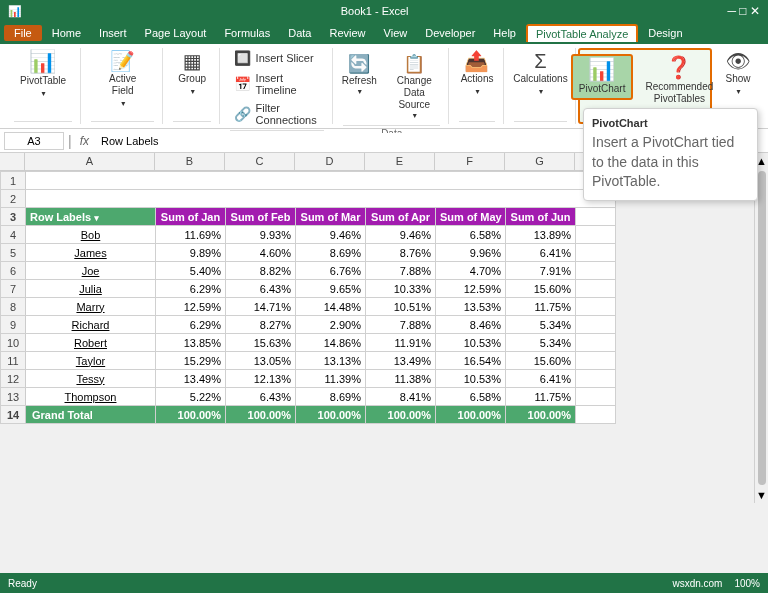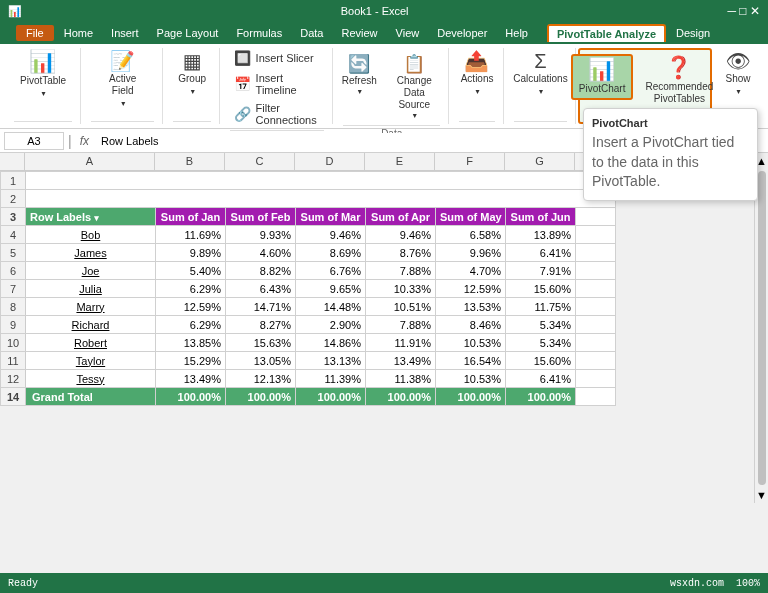--- a/index.html
+++ b/index.html
@@ -2,21 +2,21 @@
 <html><head>
   <meta charset="utf-8">
   <style>
     * { box-sizing: border-box; margin: 0; padding: 0; }
     body { font-family: 'Segoe UI', Arial, sans-serif; font-size: 11px; background: #f0f0f0; width: 768px; height: 593px; overflow: hidden; }
 
     
     .title-bar { background: #217346; height: 22px; display: flex; align-items: center; padding: 0 8px; color: white; font-size: 11px; }
 
     
-    .menu-bar { background: #217346; height: 22px; display: flex; align-items: center; padding: 0 16px; gap: 2px; }
+    .menu-bar { background: #217346; height: 22px; display: flex; align-items: center; padding: 0 4px; gap: 2px; }
     .menu-item { color: white; font-size: 11px; padding: 2px 8px; cursor: pointer; border-radius: 2px; }
     .menu-item.file { background: #c55a11; padding: 2px 10px; border-radius: 2px; }
 
     
     .ribbon { background: #ffffff; border-bottom: 1px solid #d0d0d0; }
 
     .ribbon-content { background: white; padding: 4px 8px; display: flex; align-items: stretch; gap: 2px; min-height: 80px; }
     .ribbon-group { display: flex; flex-direction: column; align-items: center; padding: 0 8px; border-right: 1px solid #e0e0e0; gap: 2px; }
     .ribbon-group:last-child { border-right: none; }
     .ribbon-group-label { font-size: 10px; color: #666; margin-top: auto; padding-top: 2px; border-top: 1px solid #ddd; width: 100%; text-align: center; }
@@ -96,21 +96,21 @@
   <span class="menu-item file">File</span>
   <span class="menu-item">Home</span>
   <span class="menu-item">Insert</span>
   <span class="menu-item">Page Layout</span>
   <span class="menu-item">Formulas</span>
   <span class="menu-item">Data</span>
   <span class="menu-item">Review</span>
   <span class="menu-item">View</span>
   <span class="menu-item">Developer</span>
   <span class="menu-item">Help</span>
-  <span class="menu-item" style="background: white; color: #217346; font-weight:700; border-radius:3px 3px 0 0; border:2px solid #e36b00; border-bottom:none;margin-left:9px;">PivotTable Analyze</span>
+  <span class="menu-item" style="background: white; color: #217346; font-weight:400; border-radius:3px 3px 0 0; border:2px solid #e36b00; border-bottom:none;">PivotTable Analyze</span>
   <span class="menu-item">Design</span>
 </div>
 
 <div class="ribbon">
   <div class="ribbon-content" style="height:84px; padding: 4px 6px;">
 
     <div class="ribbon-group">
       <div class="ribbon-btn">
         <span class="btn-icon">📊</span>
         <span class="btn-label">PivotTable<br><span class="dropdown-arrow">▾</span></span>
@@ -362,20 +362,31 @@
     <td class="row-num">12</td>
     <td class="name-cell">Tessy</td>
     <td class="data-cell">13.49%</td>
     <td class="data-cell">12.13%</td>
     <td class="data-cell">11.39%</td>
     <td class="data-cell">11.38%</td>
     <td class="data-cell">10.53%</td>
     <td class="data-cell">6.41%</td>
     <td class="empty-cell"></td>
   </tr>
+          <tr class="data-row">
+    <td class="row-num">13</td>
+    <td class="name-cell">Thompson</td>
+    <td class="data-cell">5.22%</td>
+    <td class="data-cell">6.43%</td>
+    <td class="data-cell">8.69%</td>
+    <td class="data-cell">8.41%</td>
+    <td class="data-cell">6.58%</td>
+    <td class="data-cell">11.75%</td>
+    <td class="empty-cell"></td>
+  </tr>
         </tbody>
 
       <tbody>
           <tr class="total-row" id="total-row">
         <td class="row-num">14</td>
         <td class="label-cell" style="background:#4da86e; color:white; font-weight:bold; text-align:left; padding-left:6px;"><span>Grand Total</span></td>
         <td><span>100.00%</span></td>
         <td><span>100.00%</span></td>
         <td><span>100.00%</span></td>
         <td><span>100.00%</span></td>
@@ -392,19 +403,19 @@
     <div style="flex:1; width:8px; background:#c0c0c0; border-radius:4px; margin:2px 0;"></div>
     <span style="cursor:pointer;">▼</span>
   </div>
 </div>
 
 <div class="tooltip-popup" style="top: 108px; right: 10px; width: 175px;">
   <div class="tooltip-title">PivotChart</div>
   <div class="tooltip-desc">Insert a PivotChart tied to the data in this PivotTable.</div>
 </div>
 
-<div class="status-bar" style="position:absolute; bottom:0; width:768px;font-family:Liberation Mono, monospace;">
+<div class="status-bar" style="position:absolute; bottom:0; width:768px;">
   <span>Ready</span>
   <div class="status-bar-right">
     <span>wsxdn.com</span>
     <span>100%</span>
   </div>
 </div>
 
 </body></html>

